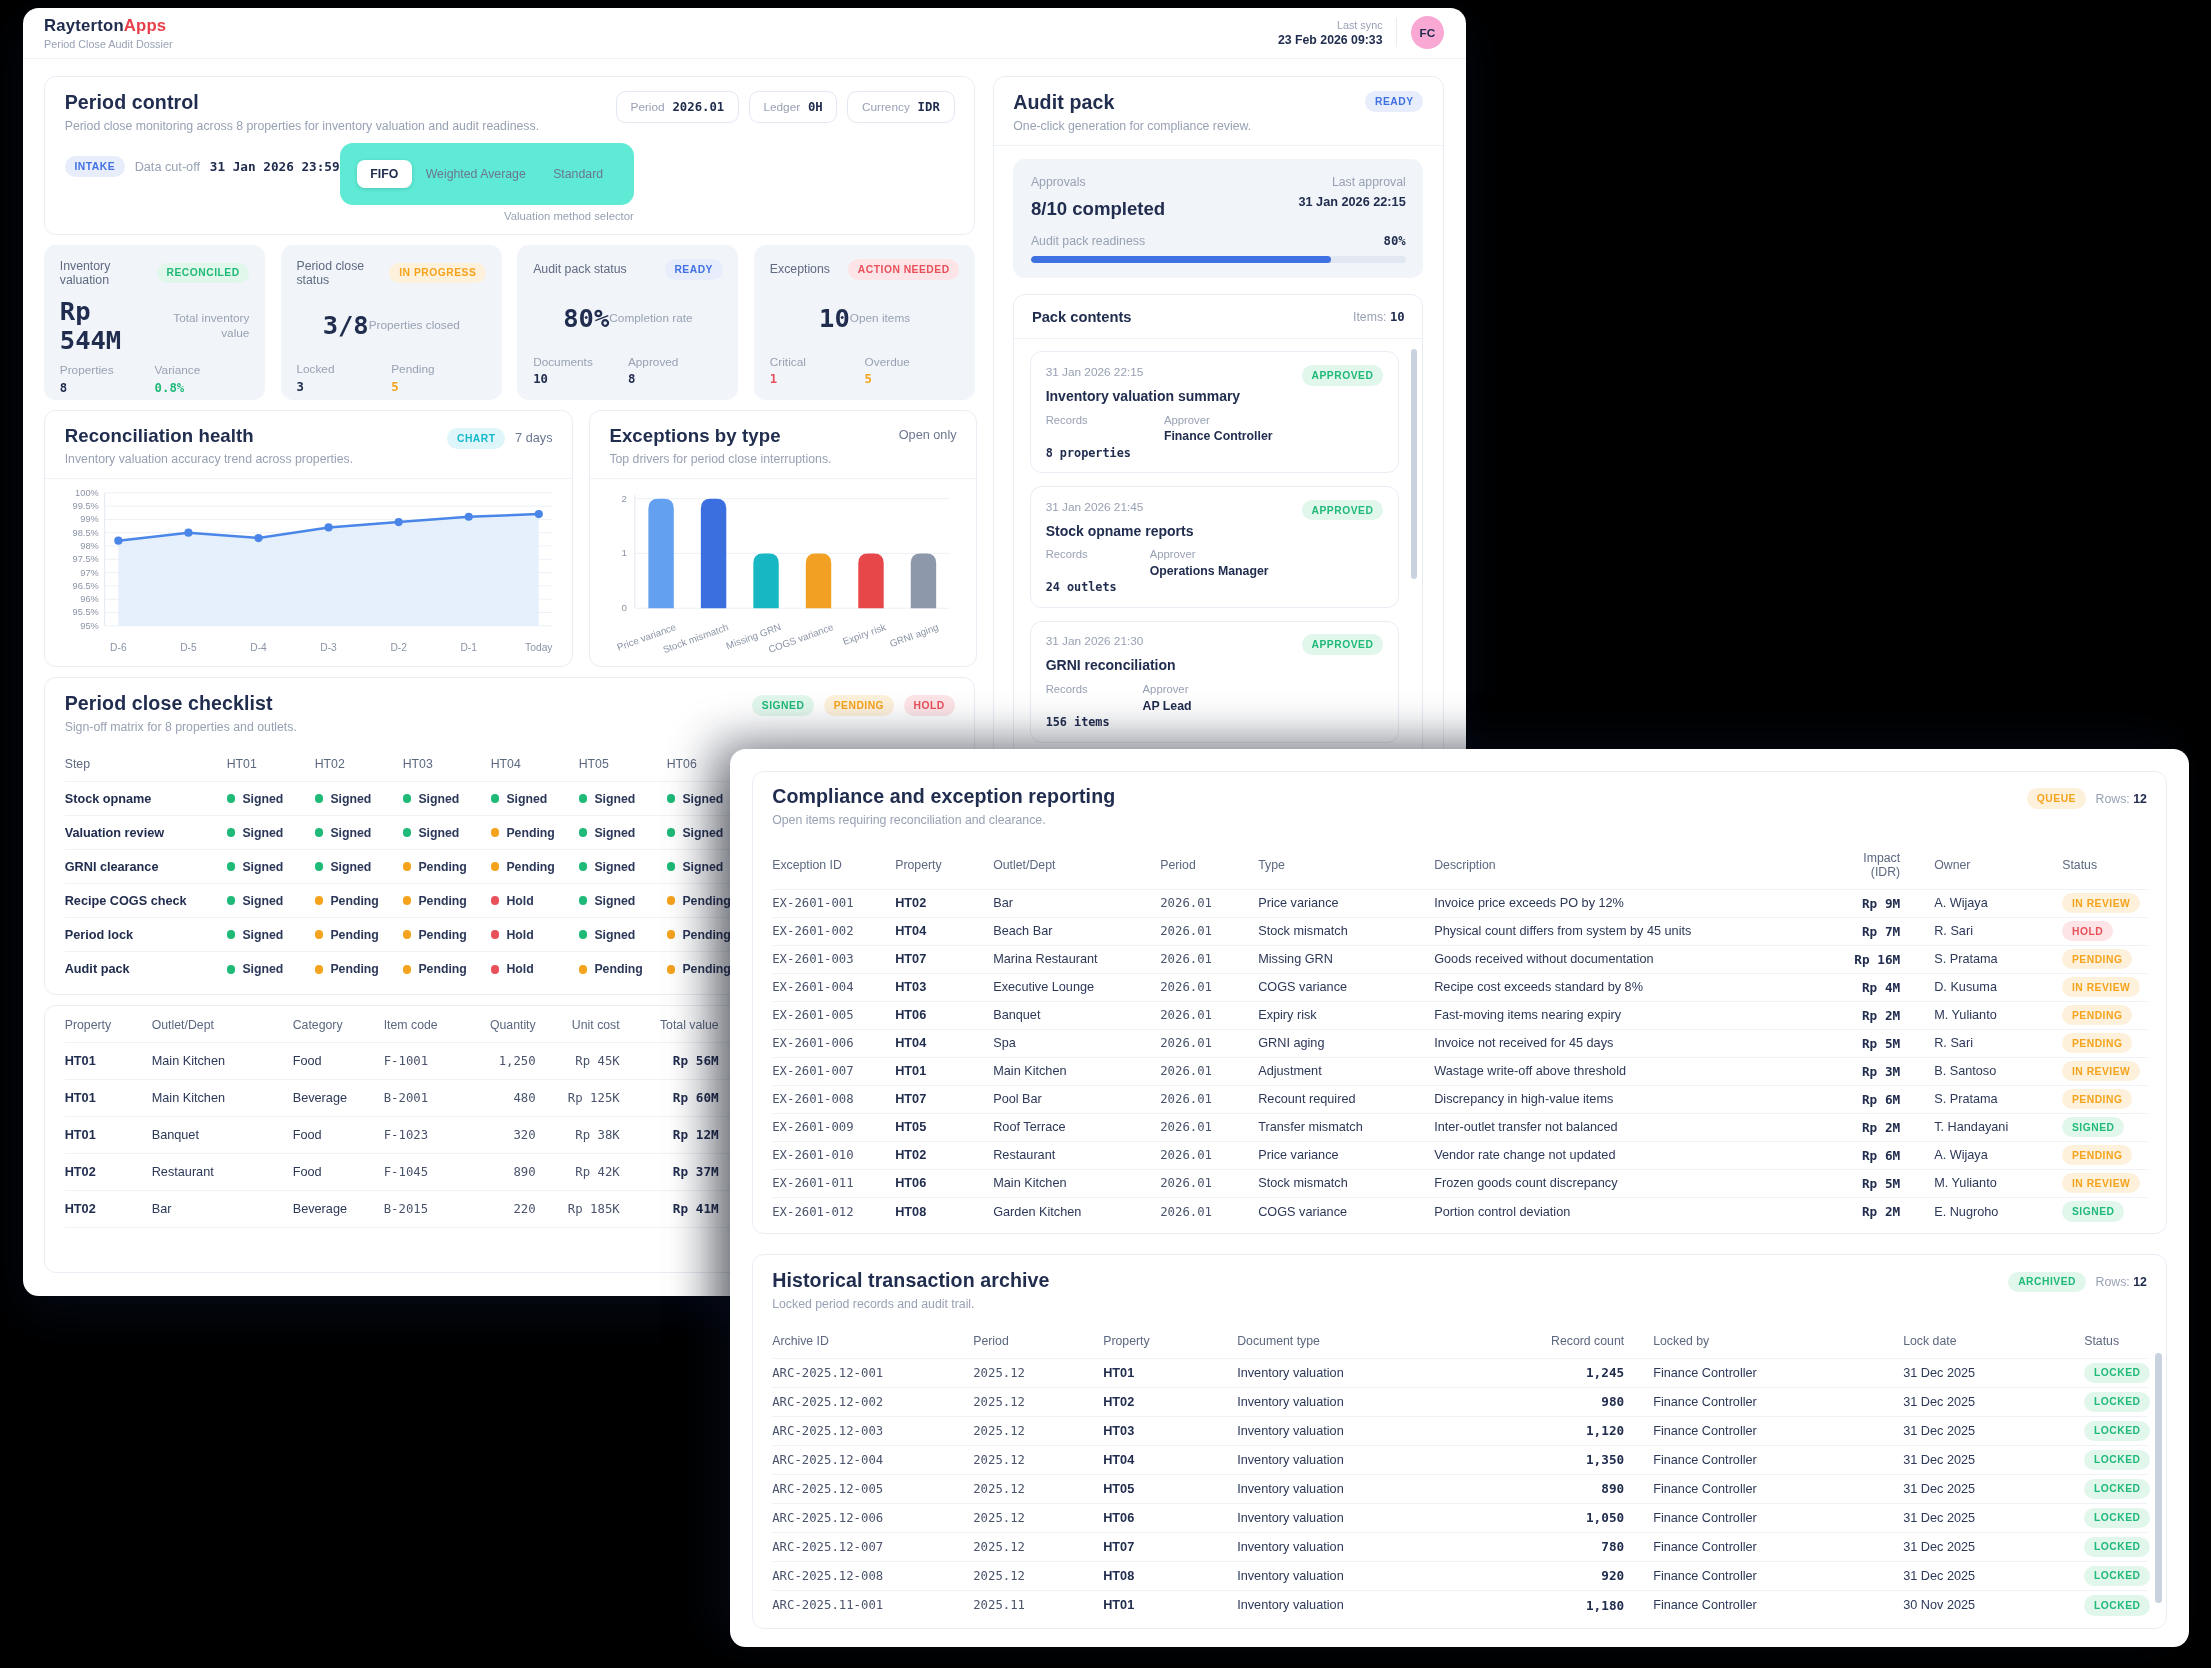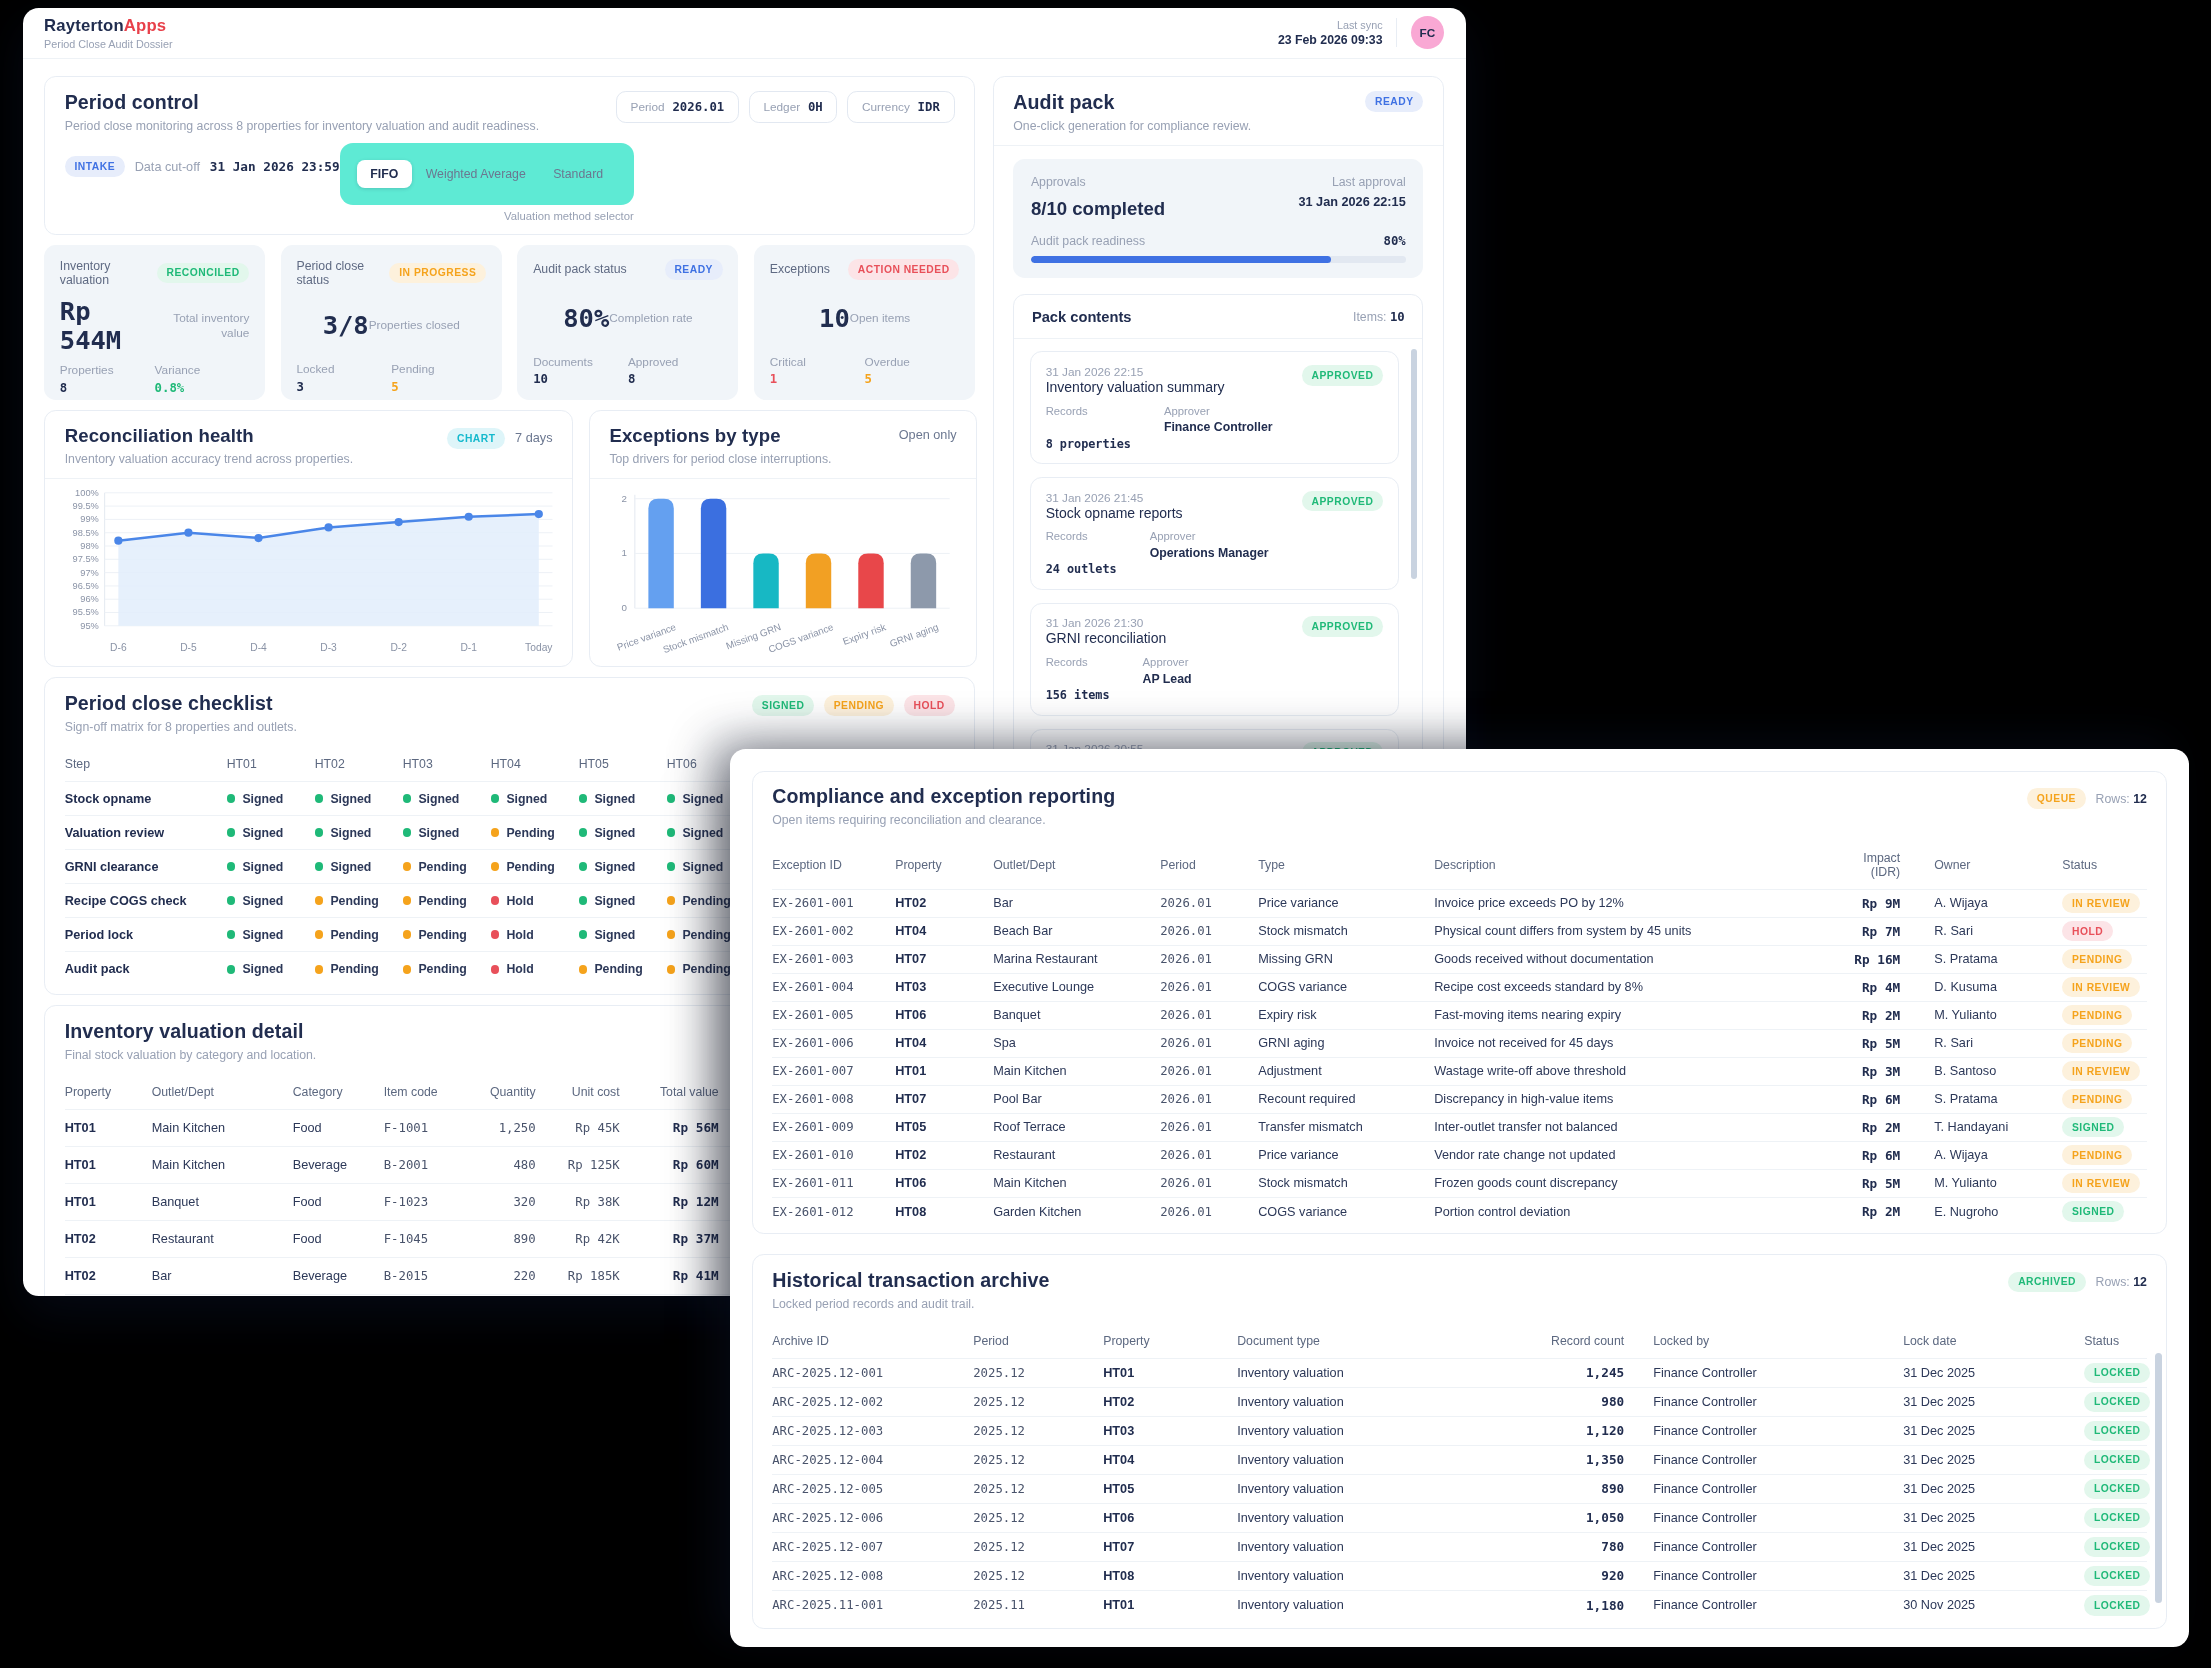--- a/index.html
+++ b/index.html
@@ -107,21 +107,21 @@
   .sum-bar-row{display:flex;justify-content:space-between;align-items:center;margin-top:13.7px}
   .sum-pct{font-size:12.3px;font-weight:700;color:var(--navy)}
   .track{height:6.9px;background:#e2e8f1;border-radius:97px;margin-top:7.8px;overflow:hidden}
   .fill{height:100%;background:var(--blue);border-radius:97px}
   .pack{border:1px solid var(--border);border-radius:11.8px;margin-top:15.7px}
   .pack-head{display:flex;justify-content:space-between;align-items:center;padding:13.7px 17.6px;border-bottom:1px solid var(--rowline)}
   .pack-title{font-size:14.7px;font-weight:700;color:var(--navy)}
   .pack-list{padding:11.8px 23.5px 11.8px 15.7px;position:relative}
   .pack-item{border:1px solid var(--border);border-radius:11.8px;padding:12.7px 14.7px;margin-bottom:12.7px;display:flex;justify-content:space-between;align-items:flex-start}
   .pi-date{font-size:11.8px;color:var(--gray)}
-  .pi-title{font-size:14px;font-weight:400;color:var(--navy);margin-top:0}
+  .pi-title{font-size:14px;font-weight:700;color:var(--navy);margin-top:9px}
   .pi-subs{display:flex;gap:33px;margin-top:9.8px}
   .pi-sub-label{font-size:11.3px;color:var(--gray)}
   .pi-records{font-size:11.8px;font-weight:700;color:var(--navy);margin-top:20px}
   .pi-approver{font-size:12.3px;font-weight:700;color:var(--navy);margin-top:3.9px}
   .scroll-thumb{position:absolute;width:6.9px;background:#c9d3e0;border-radius:97px}
   
   .win2-pad{padding:21.6px}
   .cmp-grid{grid-template-columns:123px 98px 167px 98px 176px 397px 69px 162px 1fr}
   .cmp-row{height:28px}
   .pad-owner{padding-left:34px}
@@ -551,26 +551,20 @@
                 </span>
                 <span class="chk-cell">
                   <span class="dot" style="background: rgb(245, 163, 28);"></span>
                   <span>Pending</span>
                 </span>
               </div>
             </div>
         </div>
 
         <div class="card">
-          <div class="card-head">
-            <div>
-              <div class="card-title">Inventory valuation detail</div>
-              <div class="card-sub">Final stock valuation by category and location.</div>
-            </div>
-          </div>
           <div class="tbl" id="inv-table">
               <div class="t-head inv-grid">
                 <span>Property</span>
                 <span>Outlet/Dept</span>
                 <span>Category</span>
                 <span>Item code</span>
                 <span class="ta-r">Quantity</span>
                 <span class="ta-r">Unit cost</span>
                 <span class="ta-r">Total value</span>
               </div>

